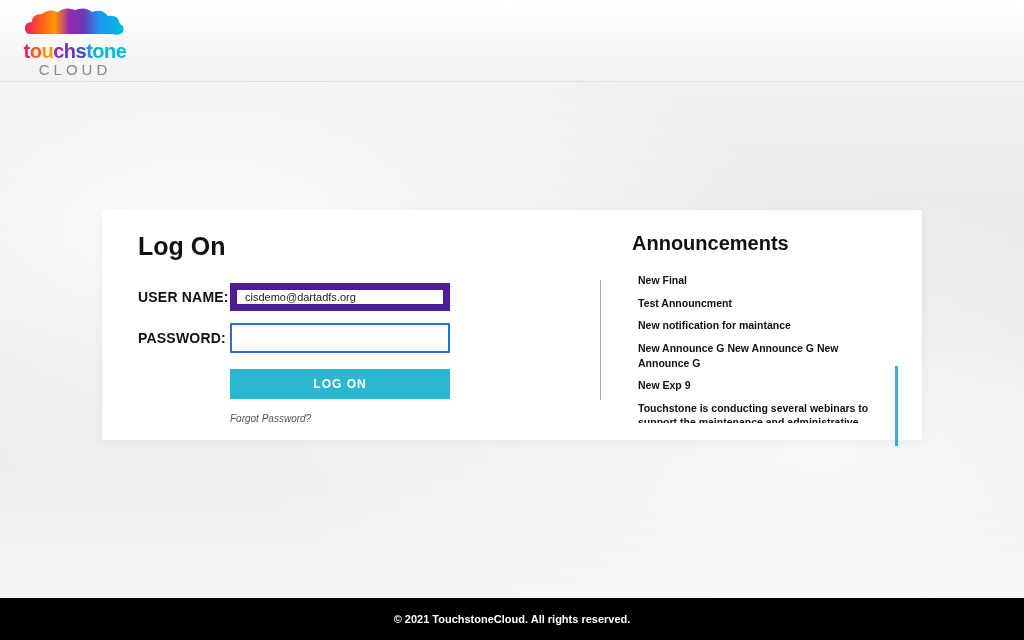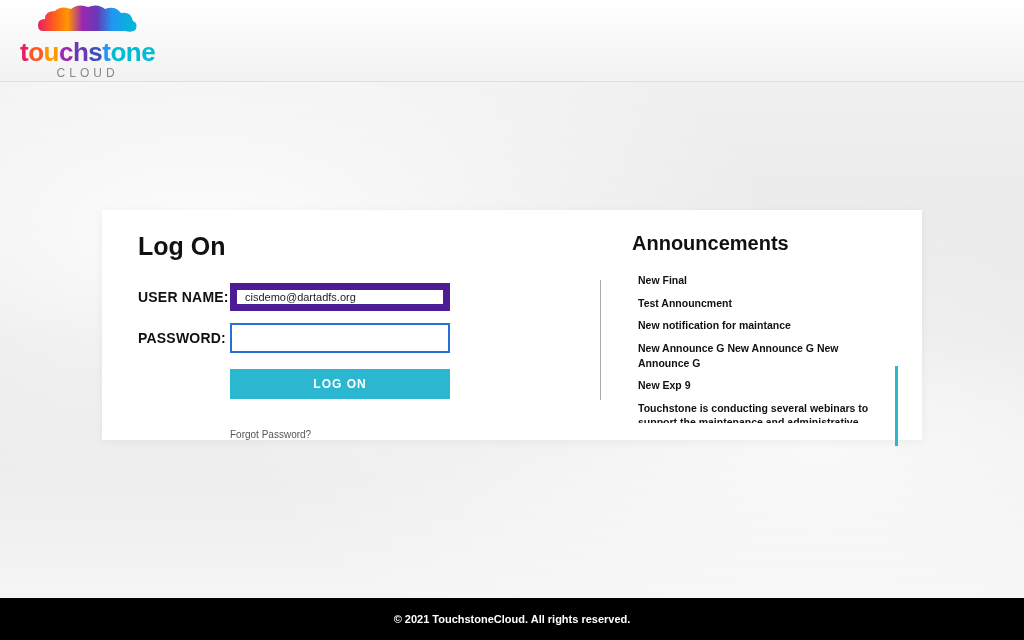--- a/index.html
+++ b/index.html
@@ -24,38 +24,38 @@
     .logo {
       display: flex;
       flex-direction: column;
       align-items: center;
     }
     .cloud-svg {
       width: 110px;
       height: 38px;
     }
     .logo-text {
-      font-size: 26px;
+      font-size: 20px;
       font-weight: bold;
       color: #333;
       letter-spacing: -0.5px;
       margin-top: -2px;
     }
     .logo-text .t { color: #e91e63; }
     .logo-text .o1 { color: #ff5722; }
     .logo-text .u { color: #ff9800; }
     .logo-text .c1 { color: #9c27b0; }
     .logo-text .h { color: #673ab7; }
     .logo-text .s { color: #3f51b5; }
     .logo-text .t2 { color: #2196f3; }
     .logo-text .o2 { color: #00bcd4; }
     .logo-text .n { color: #00bcd4; }
     .logo-text .e { color: #00bcd4; }
     .logo-sub {
-      font-size: 12px;
+      font-size: 15px;
       letter-spacing: 4px;
       color: #888;
       margin-top: -2px;
     }
     .main-area {
       flex: 1;
       display: flex;
       justify-content: center;
       align-items: center;
       background:
@@ -117,25 +117,26 @@
       border: none;
       font-size: 12px;
       font-weight: bold;
       letter-spacing: 1px;
       cursor: pointer;
       margin-top: 4px;
     }
     .forgot-link {
       display: inline-block;
       margin-left: 92px;
-      margin-top: 30px;
+      margin-top: 14px;
       font-size: 10px;
       color: #555;
       text-decoration: none;
       cursor: pointer;
+      font-style: italic;
     }
     .divider {
       position: absolute;
       left: 498px;
       top: 70px;
       width: 1px;
       height: 120px;
       background: #aaa;
     }
     .announce-side {

